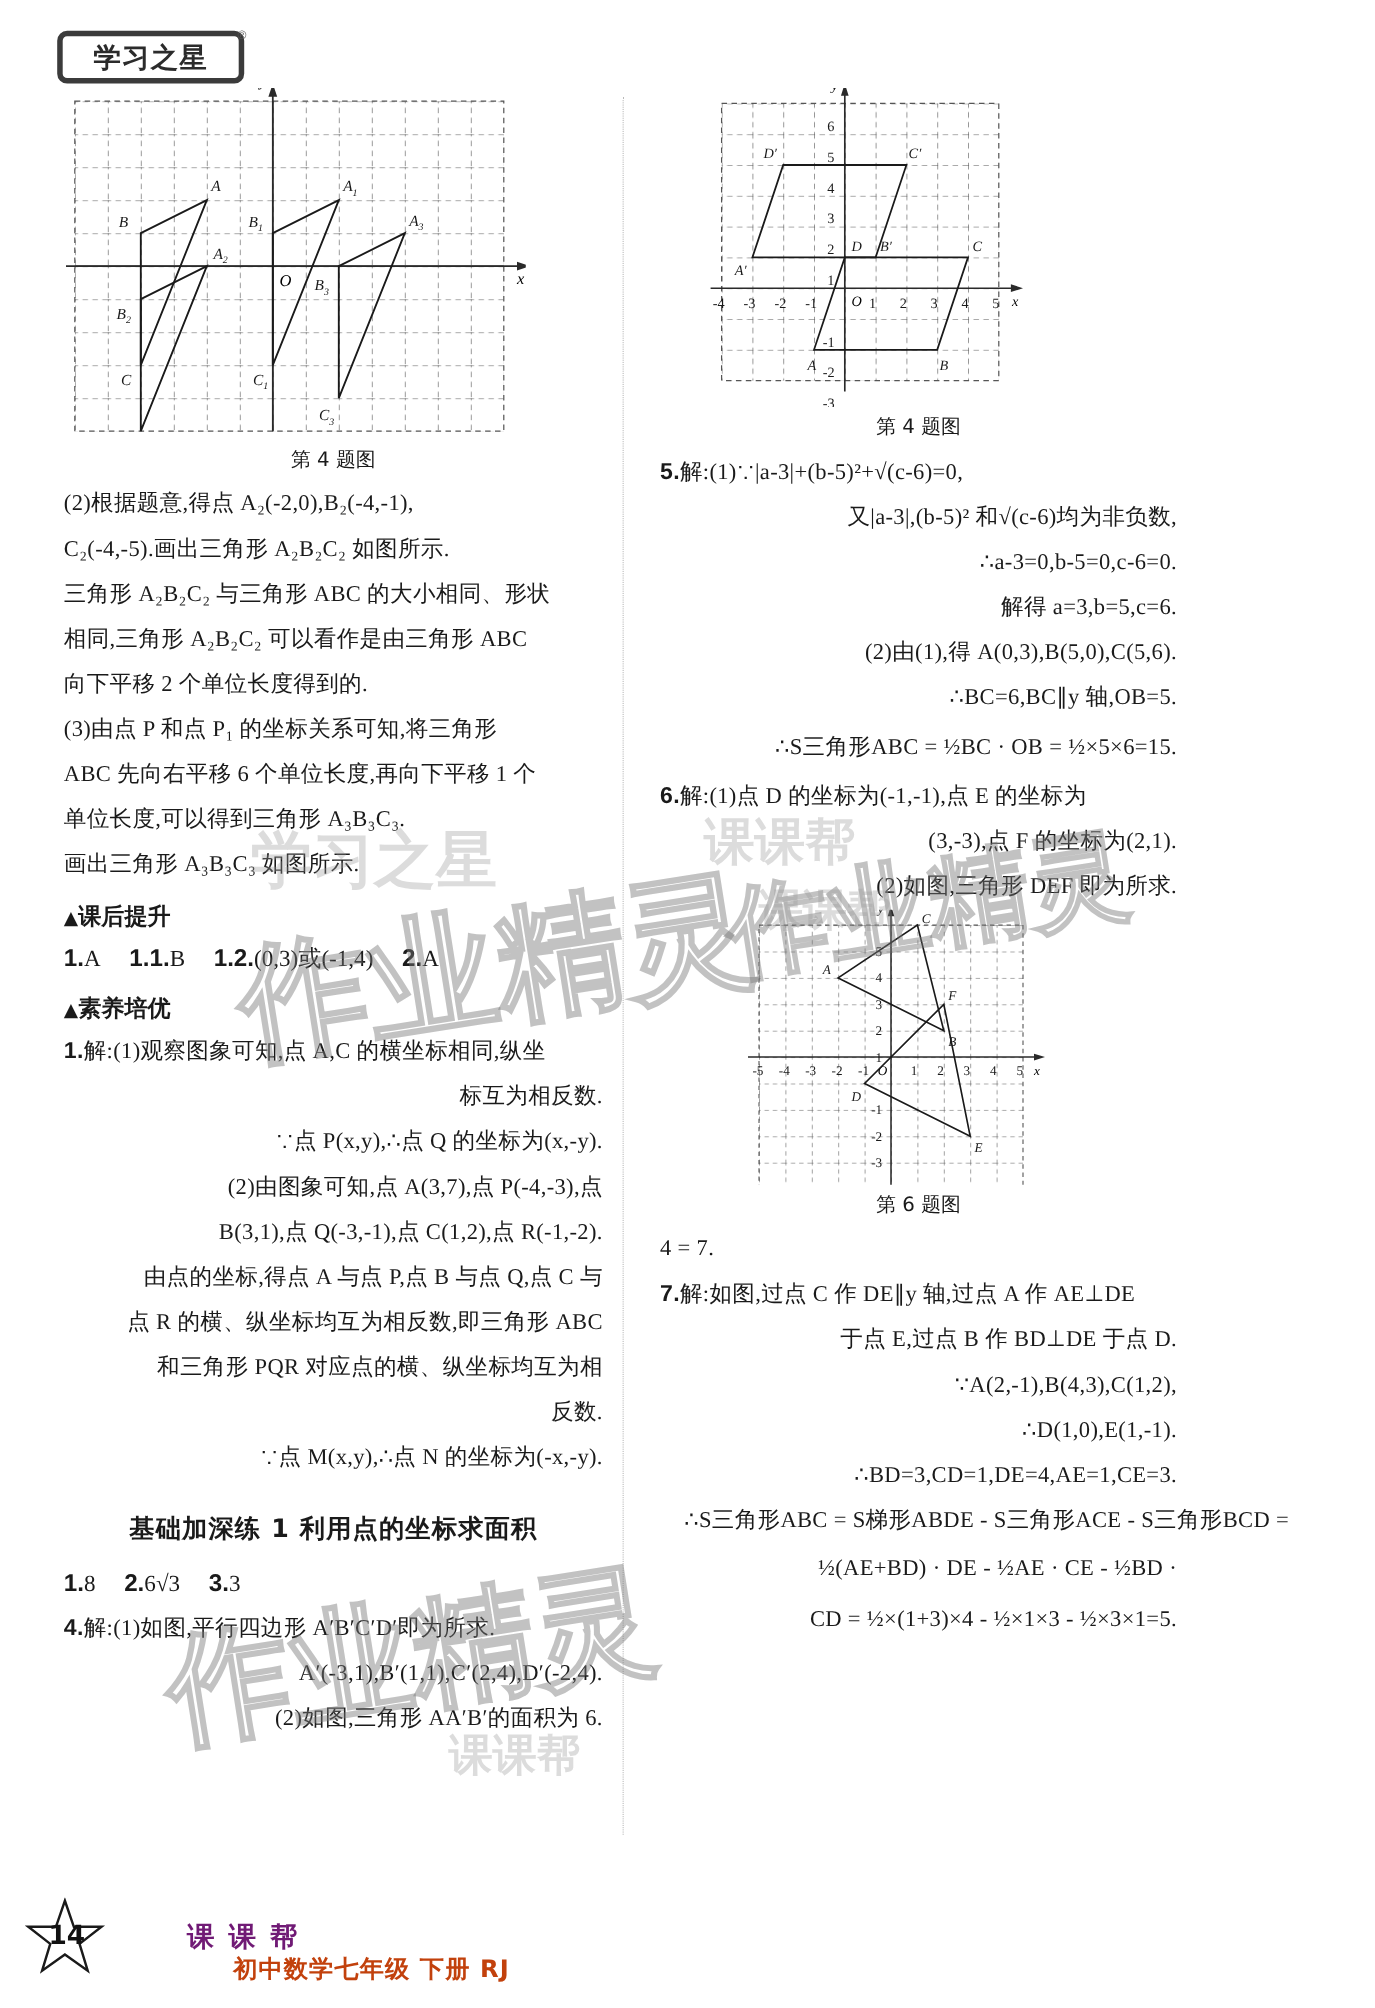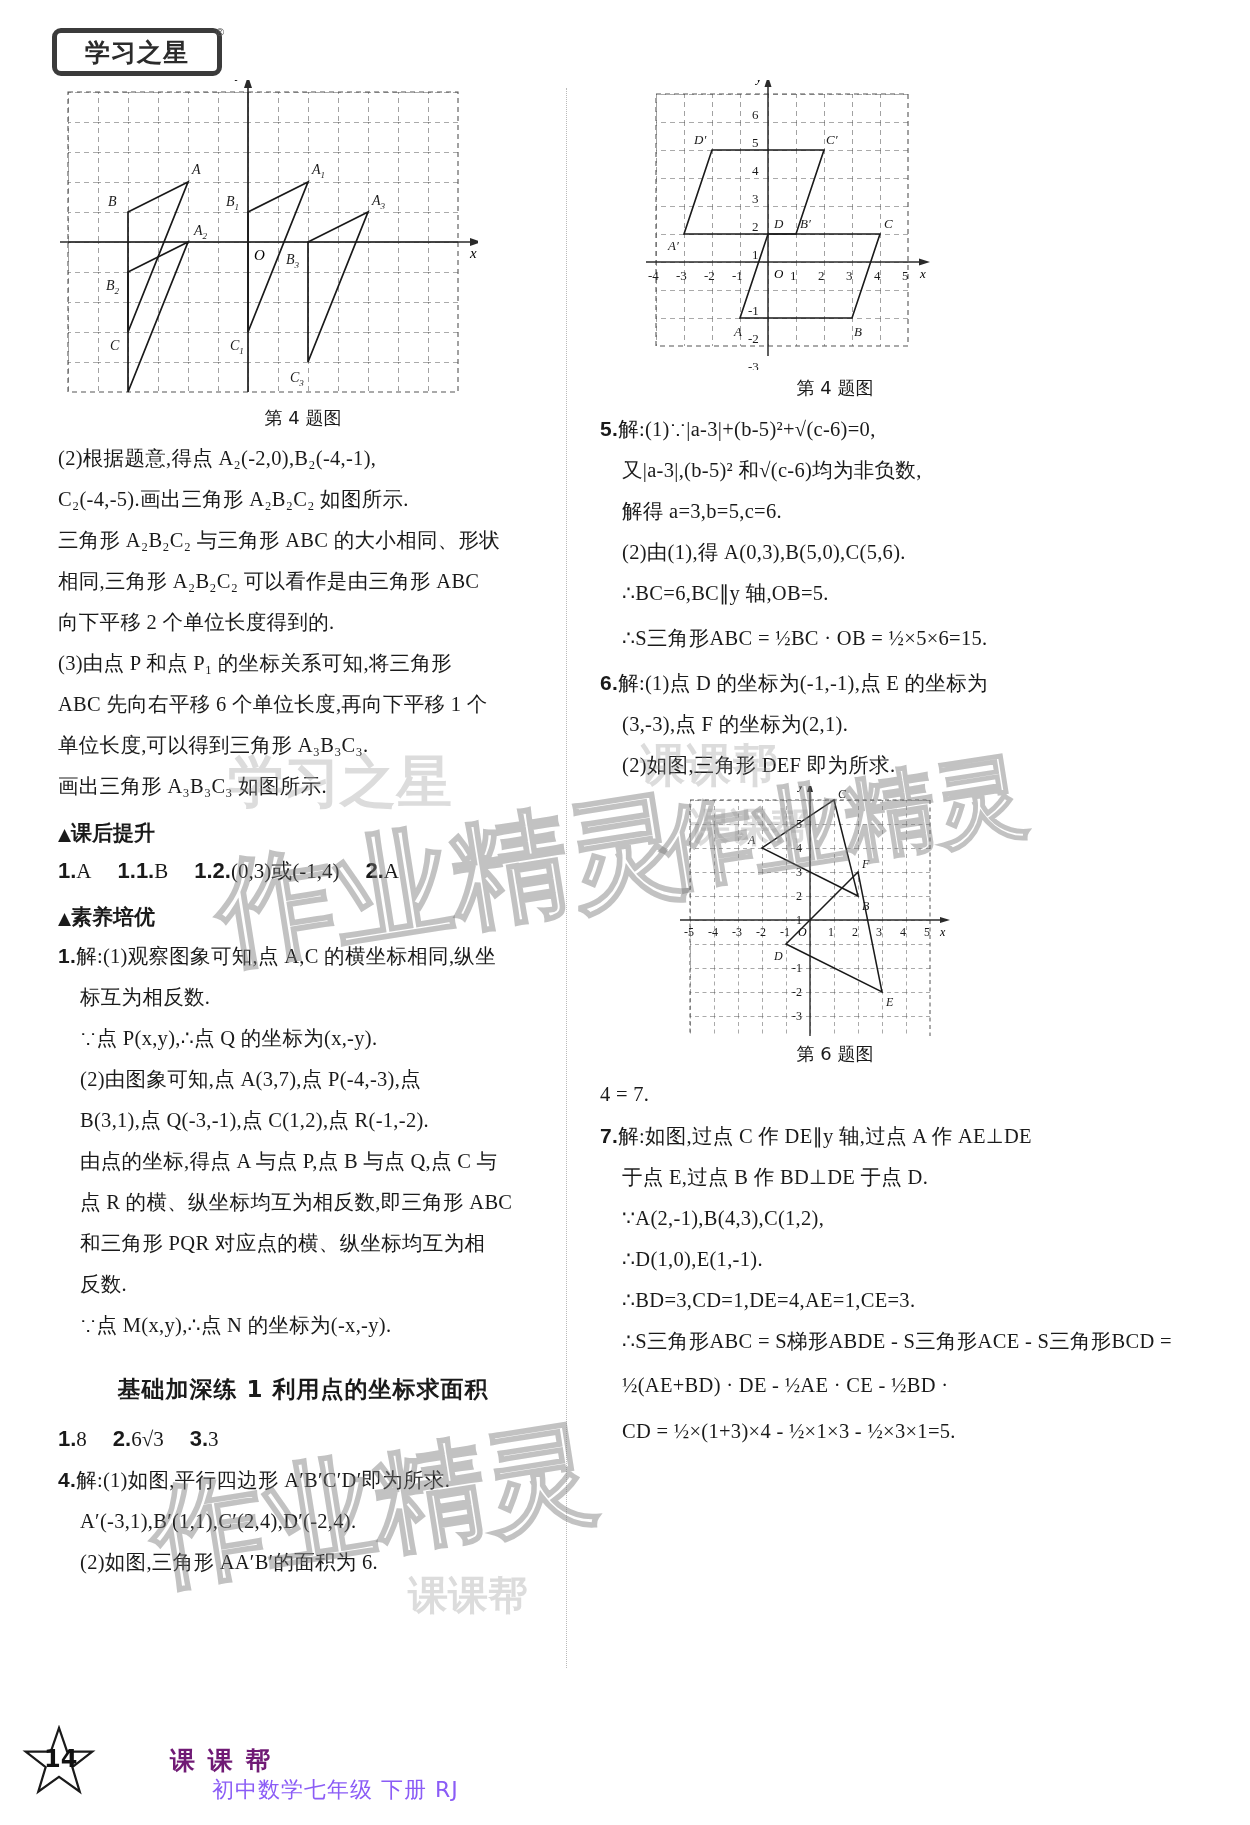--- a/index.html
+++ b/index.html
@@ -36,21 +36,21 @@
   .col-right{left:600px;width:470px;}
   .divider{
     position:absolute;left:566px;top:88px;width:0;height:1580px;
     border-left:1px dotted #b9b9b9;
   }
   
   .line{
     font-size:20.5px;line-height:41px;
     letter-spacing:0.3px;white-space:nowrap;
   }
-  .ind{padding-left:22px;}
+  .ind{padding-left:22px;text-align:right;}
   .num{font-weight:bold;font-family:"Liberation Sans",sans-serif;font-size:21px;}
   .figcap{
     text-align:center;font-size:18px;margin:6px 0 8px 0;
     font-family:"DejaVu Sans", sans-serif;
   }
   .sec-hd{
     font-family:"DejaVu Sans", sans-serif;
     font-weight:bold;font-size:21px;margin:12px 0 4px 0;
   }
   .sec-hd .tri{font-size:17px;}
@@ -72,21 +72,21 @@
     position:absolute;left:44px;bottom:52px;
     font-family:"DejaVu Sans", sans-serif;font-weight:bold;font-size:24px;color:#111;
   }
   .foot-brand{
     position:absolute;left:170px;bottom:48px;
     font-family:"DejaVu Sans", sans-serif;font-weight:bold;font-size:25px;color:#701a75;
     letter-spacing:2px;
   }
   .foot-sub{
     position:absolute;left:212px;bottom:20px;
-    font-family:"DejaVu Sans", sans-serif;font-weight:normal;font-size:22px;color:#8b5cf6;
+    font-family:"DejaVu Sans", sans-serif;font-weight:bold;font-size:22px;color:#c2410c;
     letter-spacing:1px;
   }
   
   .wm{
     position:absolute;pointer-events:none;
     font-family:"DejaVu Sans", sans-serif;font-weight:bold;
     color:transparent;-webkit-text-stroke:2px rgba(120,120,120,.45);
     white-space:nowrap;
   }
   .wm1{left:215px;top:800px;font-size:118px;transform:rotate(-9deg);}
@@ -269,20 +269,21 @@
           <text x="170" y="50">C′</text>
           <text x="38" y="50">D′</text>
         </g>
       </g>
     </svg>
   </div>
   <div class="figcap">第 4 题图</div>
 
   <div class="line"><span class="num">5.</span><span>解:(1)∵|a-3|+(b-5)²+√(c-6)=0,</span></div>
   <div class="line ind">又|a-3|,(b-5)² 和√(c-6)均为非负数,</div>
+  <div class="line ind">∴a-3=0,b-5=0,c-6=0.</div>
   <div class="line ind">解得 a=3,b=5,c=6.</div>
   <div class="line ind">(2)由(1),得 A(0,3),B(5,0),C(5,6).</div>
   <div class="line ind">∴BC=6,BC∥y 轴,OB=5.</div>
   <div class="line ind" style="line-height:48px;">∴S三角形ABC = ½BC · OB = ½×5×6=15.</div>
 
   <div class="line"><span class="num">6.</span><span>解:(1)点 D 的坐标为(-1,-1),点 E 的坐标为</span></div>
   <div class="line ind">(3,-3),点 F 的坐标为(2,1).</div>
   <div class="line ind">(2)如图,三角形 DEF 即为所求.</div>
 
   <div class="fig" style="margin-left:60px;">

